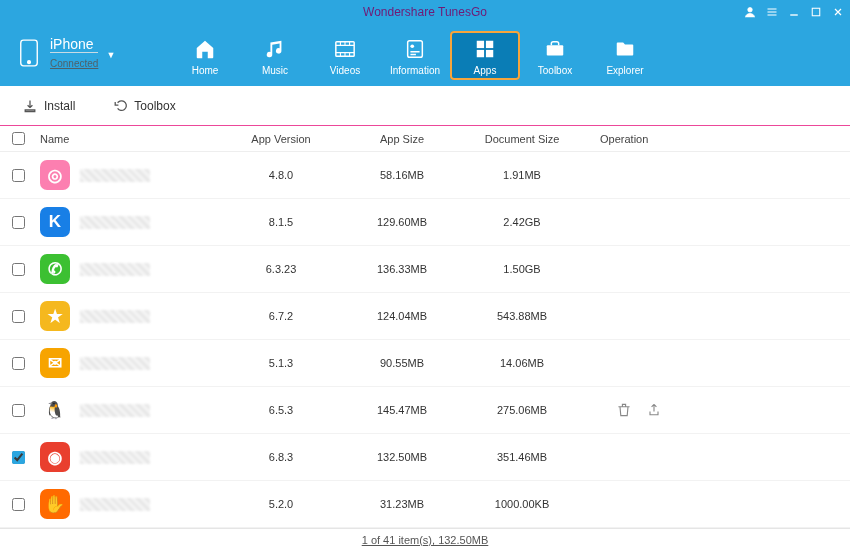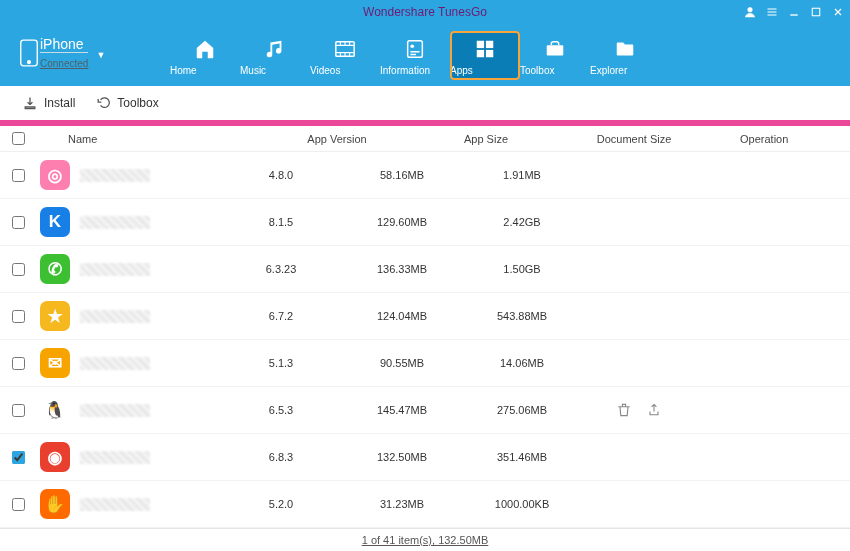--- a/index.html
+++ b/index.html
@@ -7,40 +7,40 @@
 
 .titlebar { height: 24px; background: #2ca6e0; display: flex; align-items: center; justify-content: center; position: relative; }
 .titlebar-text { color: #701a75; font-size: 12px; }
 .titlebar-ctrls { position: absolute; right: 6px; top: 0; display: flex; gap: 10px; align-items: center; height: 24px; }
 .titlebar-ctrls span { color: #fff; cursor: pointer; font-size: 12px; display: inline-flex; }
 .titlebar-ctrls svg { width: 12px; height: 12px; fill: #fff; stroke: #fff; }
 
 .navbar { height: 62px; background: #2ca6e0; display: flex; align-items: center; }
 .device { display: flex; align-items: center; padding: 0 14px 0 18px; color: #fff; min-width: 140px; }
 .device-icon svg { width: 22px; height: 30px; fill: none; stroke: #fff; stroke-width: 1.5; }
-.device-text { }
+.device-text { margin-left: 10px; }
 .device-text .name { font-size: 14px; }
 .device-text .status { font-size: 10px; opacity: .85; }
 .device-caret { margin-left: 8px; color: #fff; font-size: 9px; }
 
 .tabs { display: flex; gap: 0; margin-left: 30px; }
-.tab { width: 70px; display: flex; flex-direction: column; justify-content: center; color: #fff; padding: 6px 0 4px; cursor: pointer; position: relative; border-radius: 4px; }
+.tab { width: 70px; display: flex; flex-direction: column; align-items: center; justify-content: center; color: #fff; padding: 6px 0 4px; cursor: pointer; position: relative; border-radius: 4px; }
 .tab.active { background: #0a7db6; outline: 2px solid #f7a53b; outline-offset: -2px; }
 .tab .ticon { height: 24px; display: flex; align-items: center; justify-content: center; }
 .tab .ticon svg { width: 24px; height: 22px; fill: #fff; }
 .tab .tlabel { font-size: 10px; margin-top: 4px; }
 
-.toolbar { height: 40px; border-bottom: 6px solid #ec4899; display: flex; align-items: center; padding: 0 12px; gap: 0; }
+.toolbar { height: 40px; border-bottom: 1px solid #ec4899; display: flex; align-items: center; padding: 0 12px; gap: 17px; }
 .tool { display: flex; align-items: center; gap: 6px; padding: 4px 10px; cursor: pointer; color: #333; font-size: 12px; }
 .tool svg { width: 16px; height: 16px; fill: none; stroke: #555; stroke-width: 1.6; }
 .search { margin-left: auto; border: 1px solid #ccc; border-radius: 3px; padding: 2px 6px; display: flex; align-items: center; width: 118px; height: 22px; }
 .search input { border: none; outline: none; font-size: 11px; width: 88px; color: #888; }
 .search svg { width: 13px; height: 13px; stroke: #aaa; fill: none; }
 
-.headers { display: flex; align-items: center; height: 26px; border-bottom: 1px solid #eee; font-size: 11px; color: #444; padding-right: 12px; gap: 28px; }
+.headers { display: flex; align-items: center; height: 26px; border-bottom: 1px solid #eee; font-size: 11px; color: #444; padding-right: 12px; }
 .col-chk { width: 36px; display: flex; justify-content: center; }
 .col-name { width: 184px; padding-left: 4px; }
 .col-ver { width: 122px; text-align: center; }
 .col-appsz { width: 120px; text-align: center; }
 .col-docsz { width: 120px; text-align: center; }
 .col-op { flex: 1; padding-left: 18px; }
 
 .rows { height: 376px; overflow-y: auto; }
 .row { display: flex; align-items: center; height: 47px; border-bottom: 1px solid #f2f2f2; font-size: 11px; color: #333; }
 .row .col-chk input { width: 13px; height: 13px; accent-color: #2ca6e0; }

